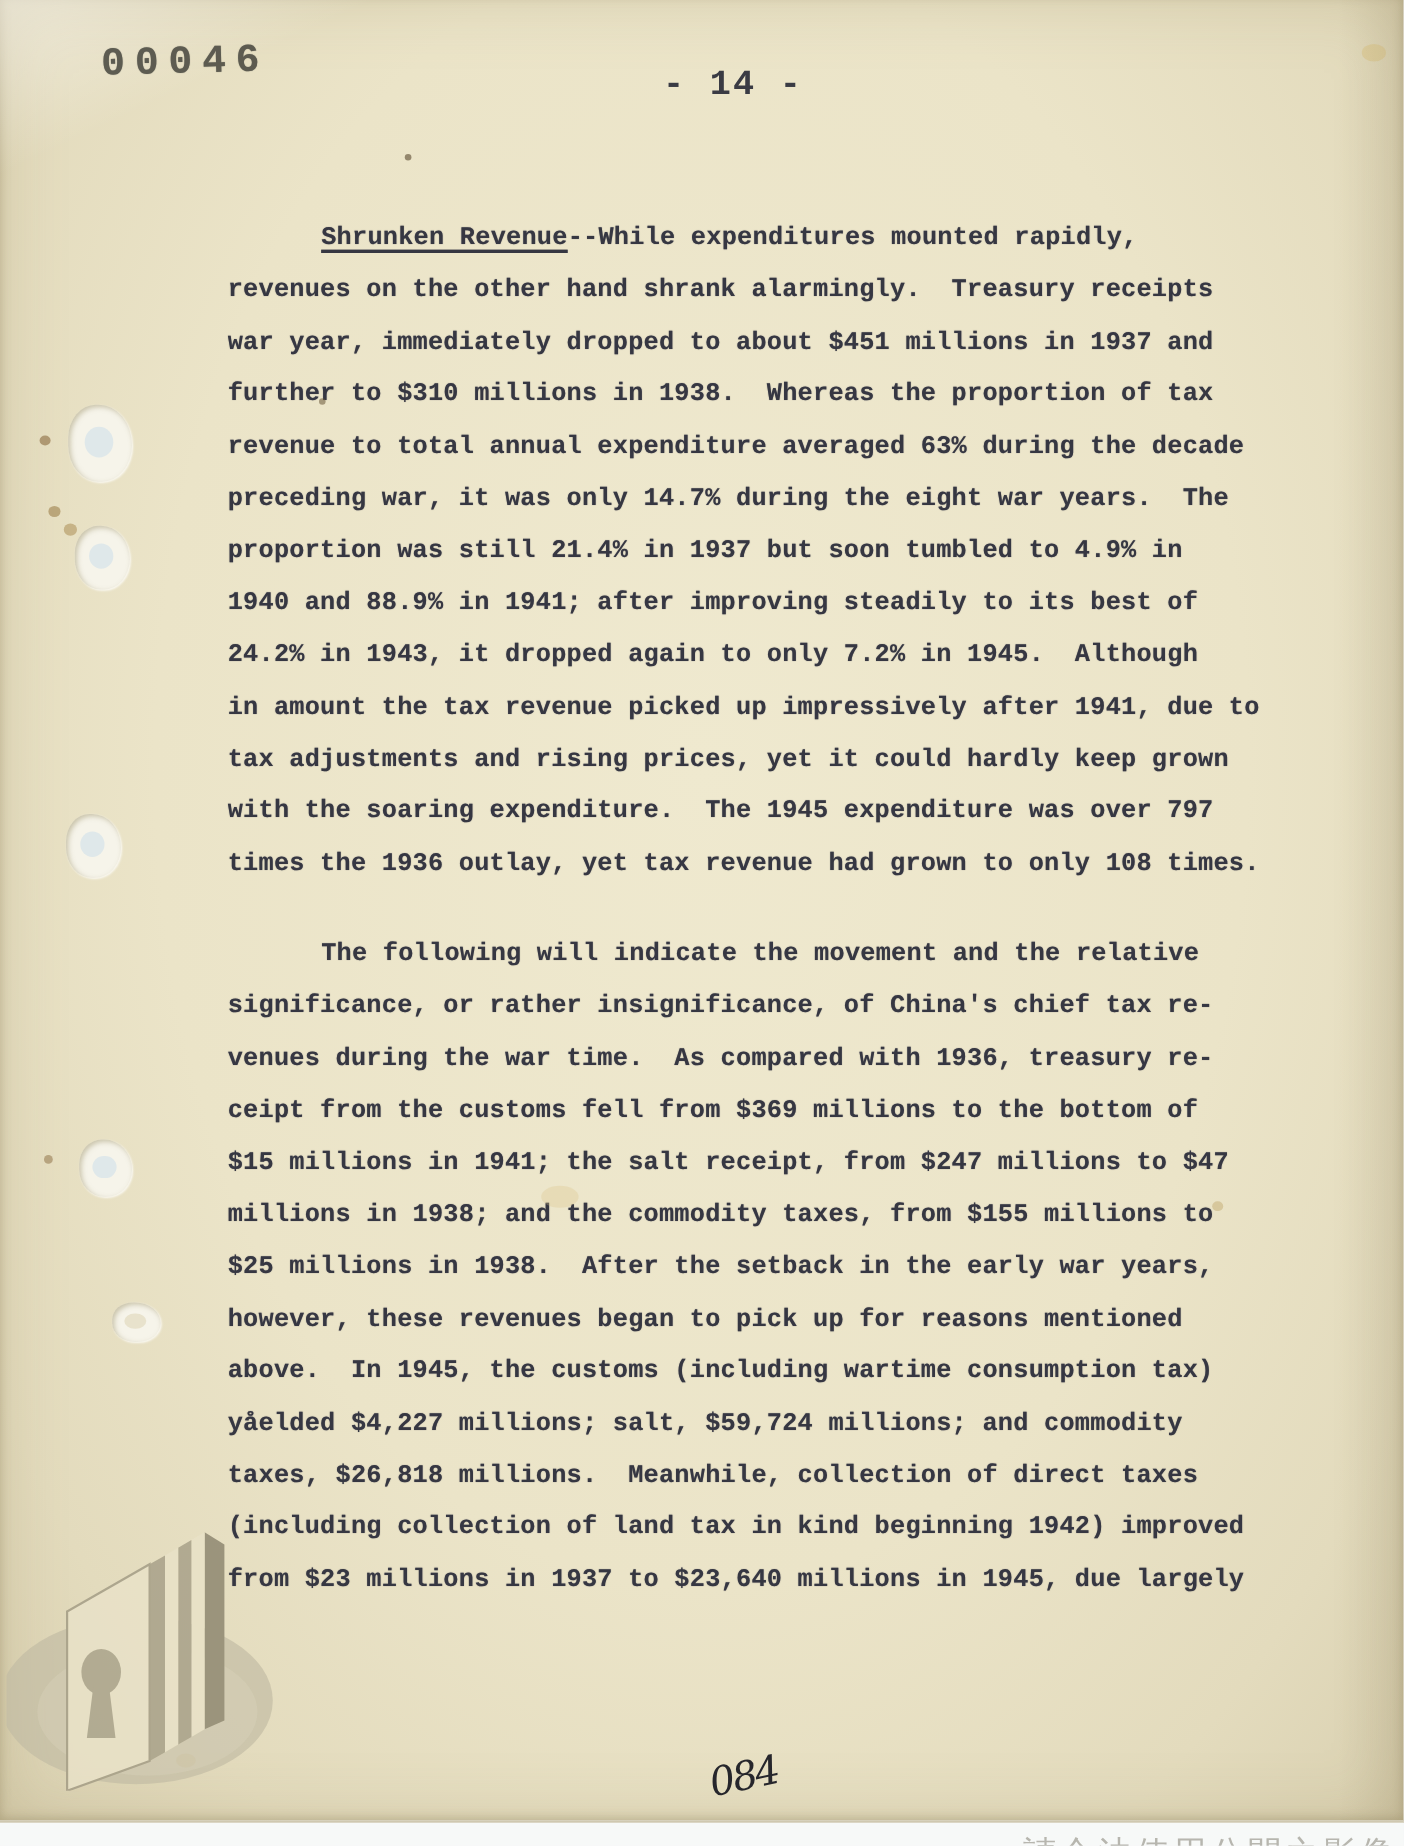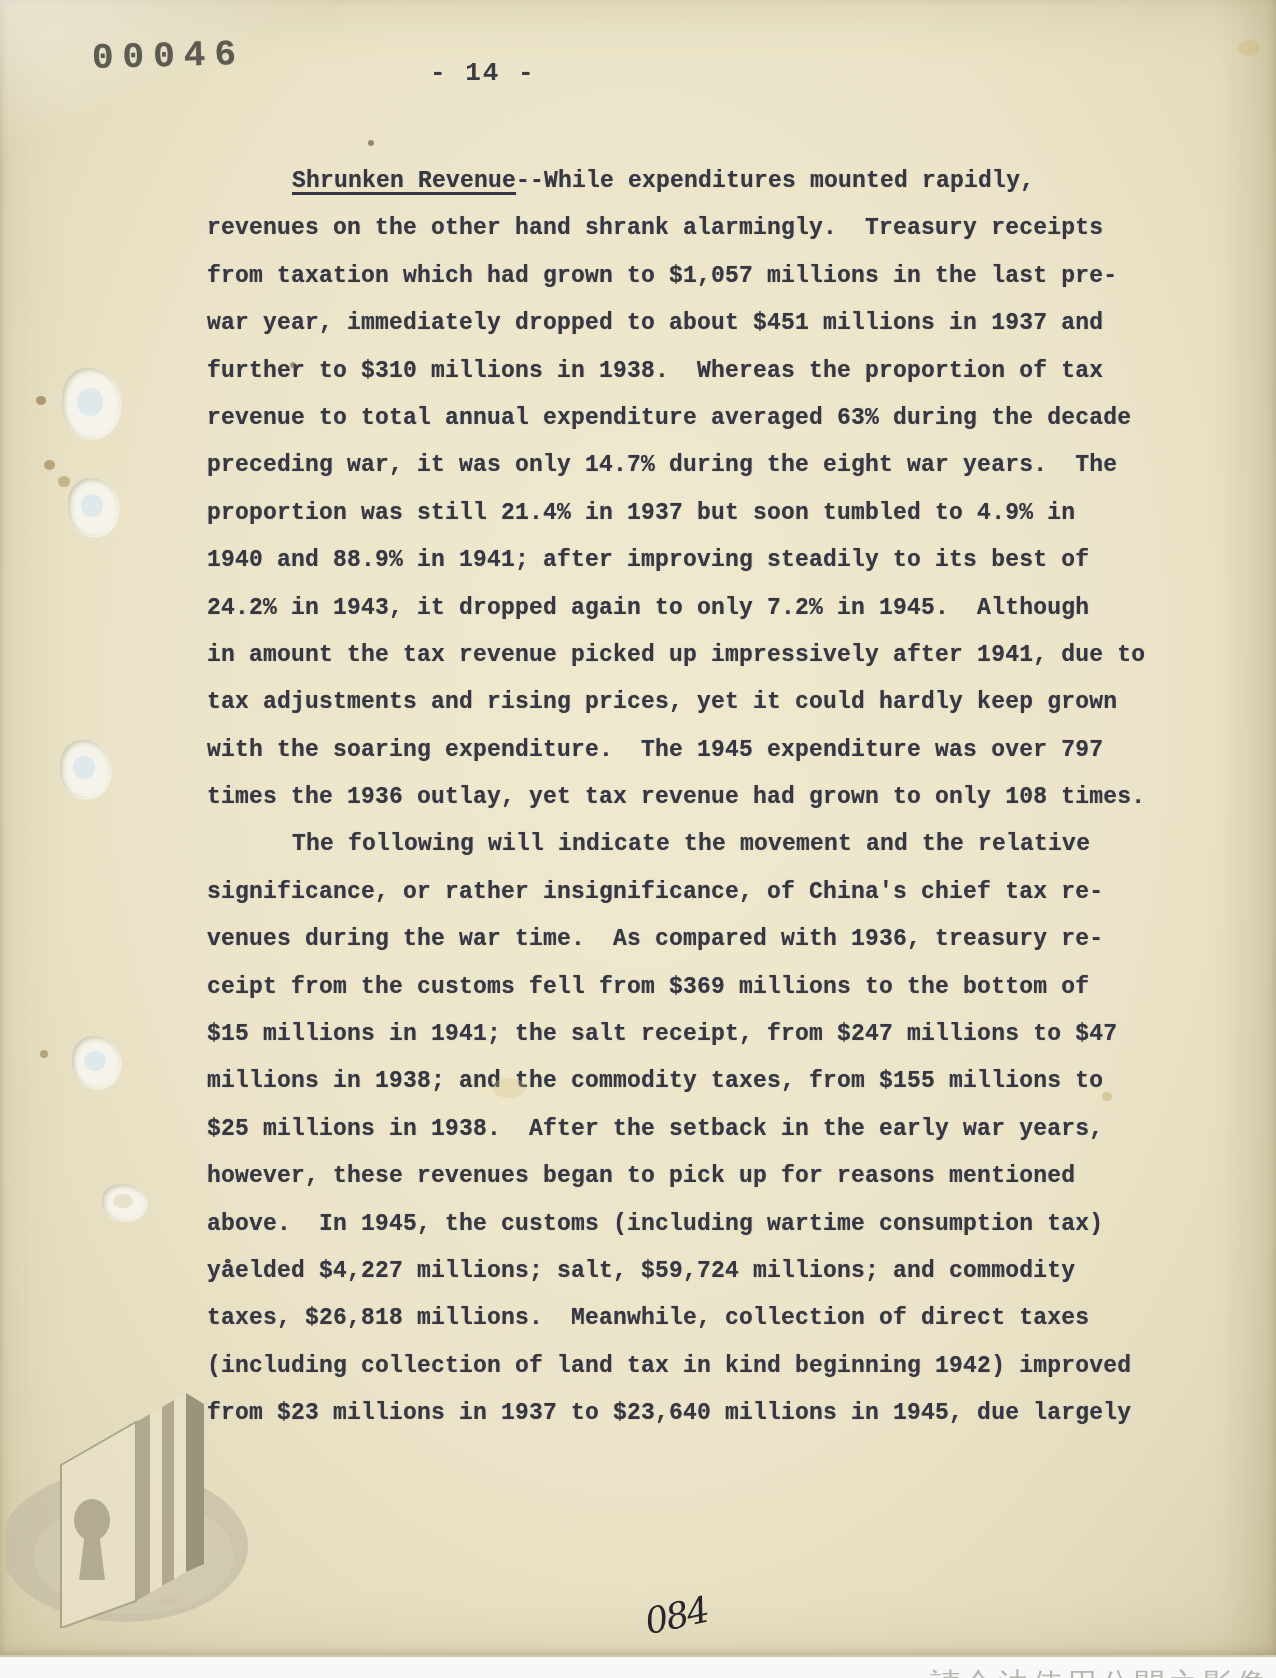--- a/index.html
+++ b/index.html
@@ -28,37 +28,37 @@
   .scanbed{position:absolute;left:0;bottom:0;width:1276px;height:21px;background:#f7f9f8;border-top:2px solid #cfc8b0;}
 
   
   .stamp{
     position:absolute;left:92px;top:36px;
     font-size:36px;font-weight:bold;letter-spacing:9px;color:#3f3f38;
     transform:rotate(-1.5deg);opacity:.82;
     text-shadow:0 0 1px rgba(63,63,56,.6);
   }
   .pageno{
-    position:absolute;left:430px;top:58px;width:300px;text-align:left;
-    font-size:26px;font-weight:bold;color:#3a3b44;letter-spacing:2px;
+    position:absolute;left:430px;top:58px;width:300px;text-align:right;
+    font-size:32px;font-weight:bold;color:#3a3b44;letter-spacing:2px;
   }
   .handwritten{
     position:absolute;left:645px;top:1595px;
     font-family:"DejaVu Serif",serif;font-style:italic;
     font-size:36px;color:#26262c;transform:rotate(-12deg);letter-spacing:-2px;
   }
 
   
   .body-text{
     position:absolute;left:207px;top:168px;width:960px;
     font-size:23px;font-weight:bold;color:#363742;letter-spacing:.2px;
     text-shadow:0 0 1px rgba(45,46,66,.55);
   }
   .line{height:47.4px;white-space:pre;}
-  .line.indent{padding-left:85px;}
+  .line.indent{padding-left:85px;margin-top:35px;}
   .u{text-decoration:underline;text-decoration-thickness:2.5px;text-underline-offset:5px;}
 
   
   .patch{position:absolute;background:#f6f4ea;border-radius:45% 55% 50% 50%;
          box-shadow:inset 2px 2px 5px rgba(160,150,110,.5), 1px 1px 2px rgba(255,255,255,.8);}
   .patch .inner{position:absolute;left:25%;top:28%;width:45%;height:40%;background:#dfe8ea;border-radius:50%;}
   .dot{position:absolute;border-radius:50%;}
 
   
   .logo{position:absolute;left:6px;top:1360px;opacity:.85;}
@@ -75,21 +75,20 @@
 
 <div class="paper">
 
   <div class="stamp">00046</div>
 
   <div class="pageno">- 14 -</div>
 
   <div class="body-text">
       <div class="line indent"><span class="u">Shrunken Revenue</span>--While expenditures mounted rapidly,</div>
       <div class="line">revenues on the other hand shrank alarmingly.  Treasury receipts</div>
-      <div class="line">from taxation which had grown to $1,057 millions in the last pre-</div>
       <div class="line">war year, immediately dropped to about $451 millions in 1937 and</div>
       <div class="line">further to $310 millions in 1938.  Whereas the proportion of tax</div>
       <div class="line">revenue to total annual expenditure averaged 63% during the decade</div>
       <div class="line">preceding war, it was only 14.7% during the eight war years.  The</div>
       <div class="line">proportion was still 21.4% in 1937 but soon tumbled to 4.9% in</div>
       <div class="line">1940 and 88.9% in 1941; after improving steadily to its best of</div>
       <div class="line">24.2% in 1943, it dropped again to only 7.2% in 1945.  Although</div>
       <div class="line">in amount the tax revenue picked up impressively after 1941, due to</div>
       <div class="line">tax adjustments and rising prices, yet it could hardly keep grown</div>
       <div class="line">with the soaring expenditure.  The 1945 expenditure was over 797</div>

